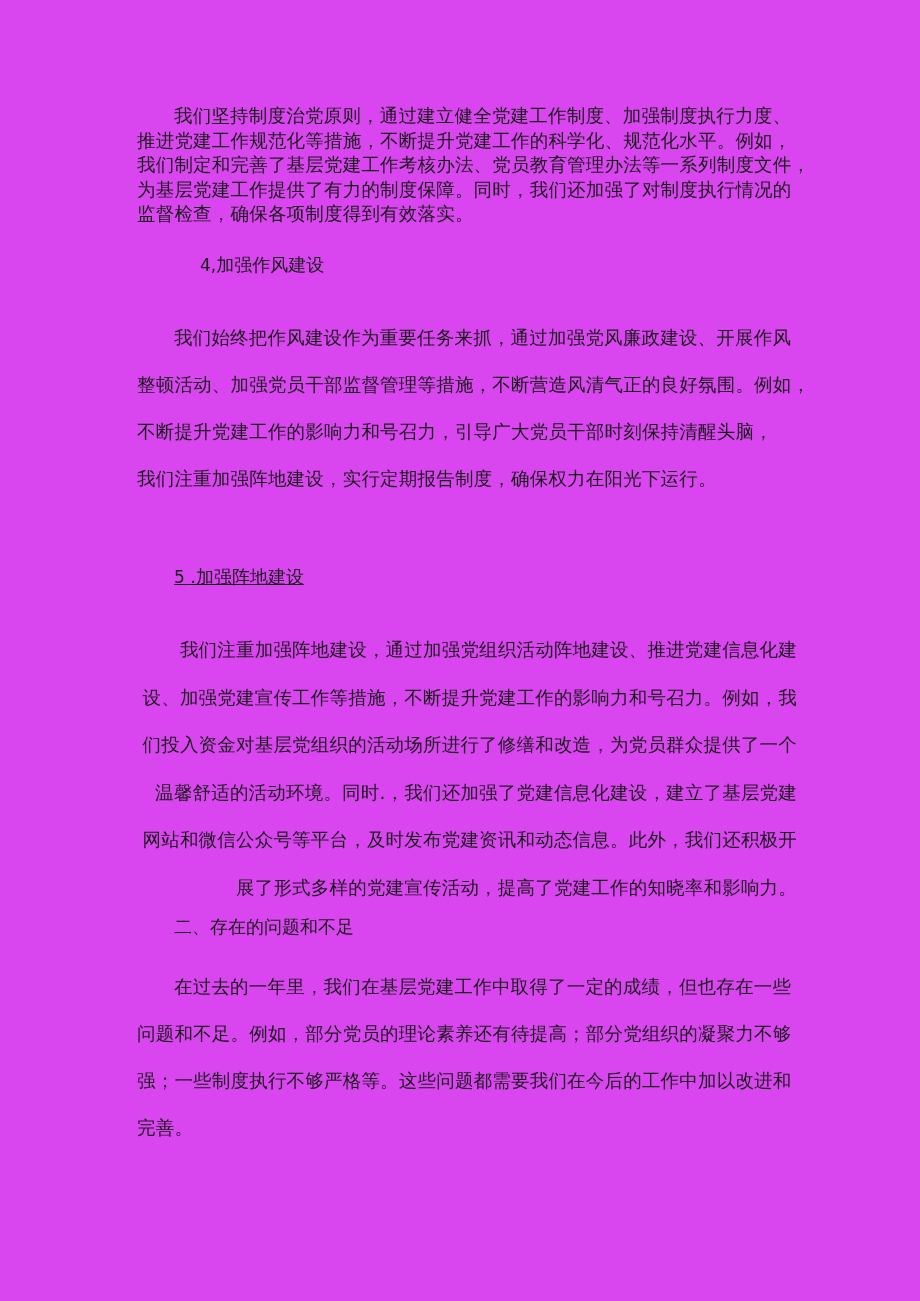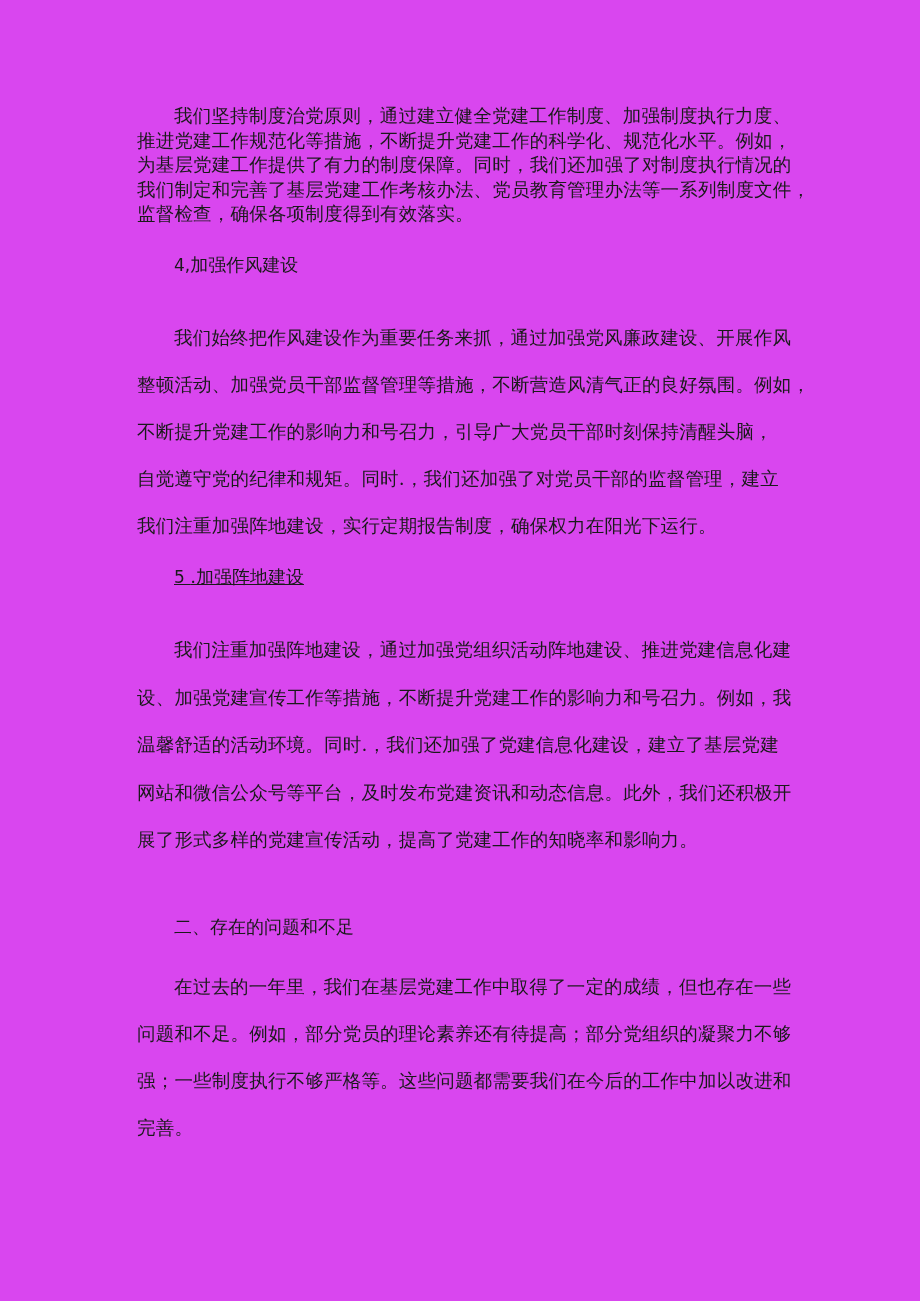--- a/index.html
+++ b/index.html
@@ -42,64 +42,64 @@
       margin: 0;
       white-space: nowrap;
     }
     .num {
       font-family: "DejaVu Sans", "Liberation Sans", sans-serif;
       font-size: 17px;
     }
     
     #p1 { top: 104px; line-height: 24.5px; }
     
-    #h4 { top: 253px; line-height: 24px; }
+    #h4 { top: 253px; line-height: 24px; margin-left: 26px; }
     
     #p2 { top: 314px; line-height: 47px; }
     
     #h5 { top: 565px; line-height: 24px; text-decoration: underline; }
     
-    #p3 { top: 626px; line-height: 47.5px; }
+    #p3 { top: 626px; line-height: 47.5px; text-align: right; }
     
     #h2 { top: 915px; line-height: 24px; }
     
     #p4 { top: 963px; line-height: 47px; }
   </style>
 </head>
 <body>
 
 <div class="page">
 
   <div id="p1" class="para">
     <span class="line indent">我们坚持制度治党原则，通过建立健全党建工作制度、加强制度执行力度、</span>
     <span class="line">推进党建工作规范化等措施，不断提升党建工作的科学化、规范化水平。例如，</span>
+    <span class="line">我们制定和完善了基层党建工作考核办法、党员教育管理办法等一系列制度文件，</span>
     <span class="line">为基层党建工作提供了有力的制度保障。同时，我们还加强了对制度执行情况的</span>
-    <span class="line">我们制定和完善了基层党建工作考核办法、党员教育管理办法等一系列制度文件，</span>
     <span class="line">监督检查，确保各项制度得到有效落实。</span>
   </div>
 
   <div id="h4" class="heading">
     <span class="num">4,</span><span>加强作风建设</span>
   </div>
 
   <div id="p2" class="para">
     <span class="line indent">我们始终把作风建设作为重要任务来抓，通过加强党风廉政建设、开展作风</span>
     <span class="line">整顿活动、加强党员干部监督管理等措施，不断营造风清气正的良好氛围。例如，</span>
     <span class="line">不断提升党建工作的影响力和号召力，引导广大党员干部时刻保持清醒头脑，</span>
-    <span class="line">自觉遵守党的纪律和规矩。同时.，我们还加强了对党员干部的监督管理，建立</span>
     <span class="line">我们注重加强阵地建设，实行定期报告制度，确保权力在阳光下运行。</span>
   </div>
 
   <div id="h5" class="heading">
     <span class="num">5 </span><span>.加强阵地建设</span>
   </div>
 
   <div id="p3" class="para">
     <span class="line indent">我们注重加强阵地建设，通过加强党组织活动阵地建设、推进党建信息化建</span>
     <span class="line">设、加强党建宣传工作等措施，不断提升党建工作的影响力和号召力。例如，我</span>
+    <span class="line">们投入资金对基层党组织的活动场所进行了修缮和改造，为党员群众提供了一个</span>
     <span class="line">温馨舒适的活动环境。同时.，我们还加强了党建信息化建设，建立了基层党建</span>
     <span class="line">网站和微信公众号等平台，及时发布党建资讯和动态信息。此外，我们还积极开</span>
     <span class="line">展了形式多样的党建宣传活动，提高了党建工作的知晓率和影响力。</span>
   </div>
 
   <div id="h2" class="heading">二、存在的问题和不足</div>
 
   <div id="p4" class="para">
     <span class="line indent">在过去的一年里，我们在基层党建工作中取得了一定的成绩，但也存在一些</span>
     <span class="line">问题和不足。例如，部分党员的理论素养还有待提高；部分党组织的凝聚力不够</span>

